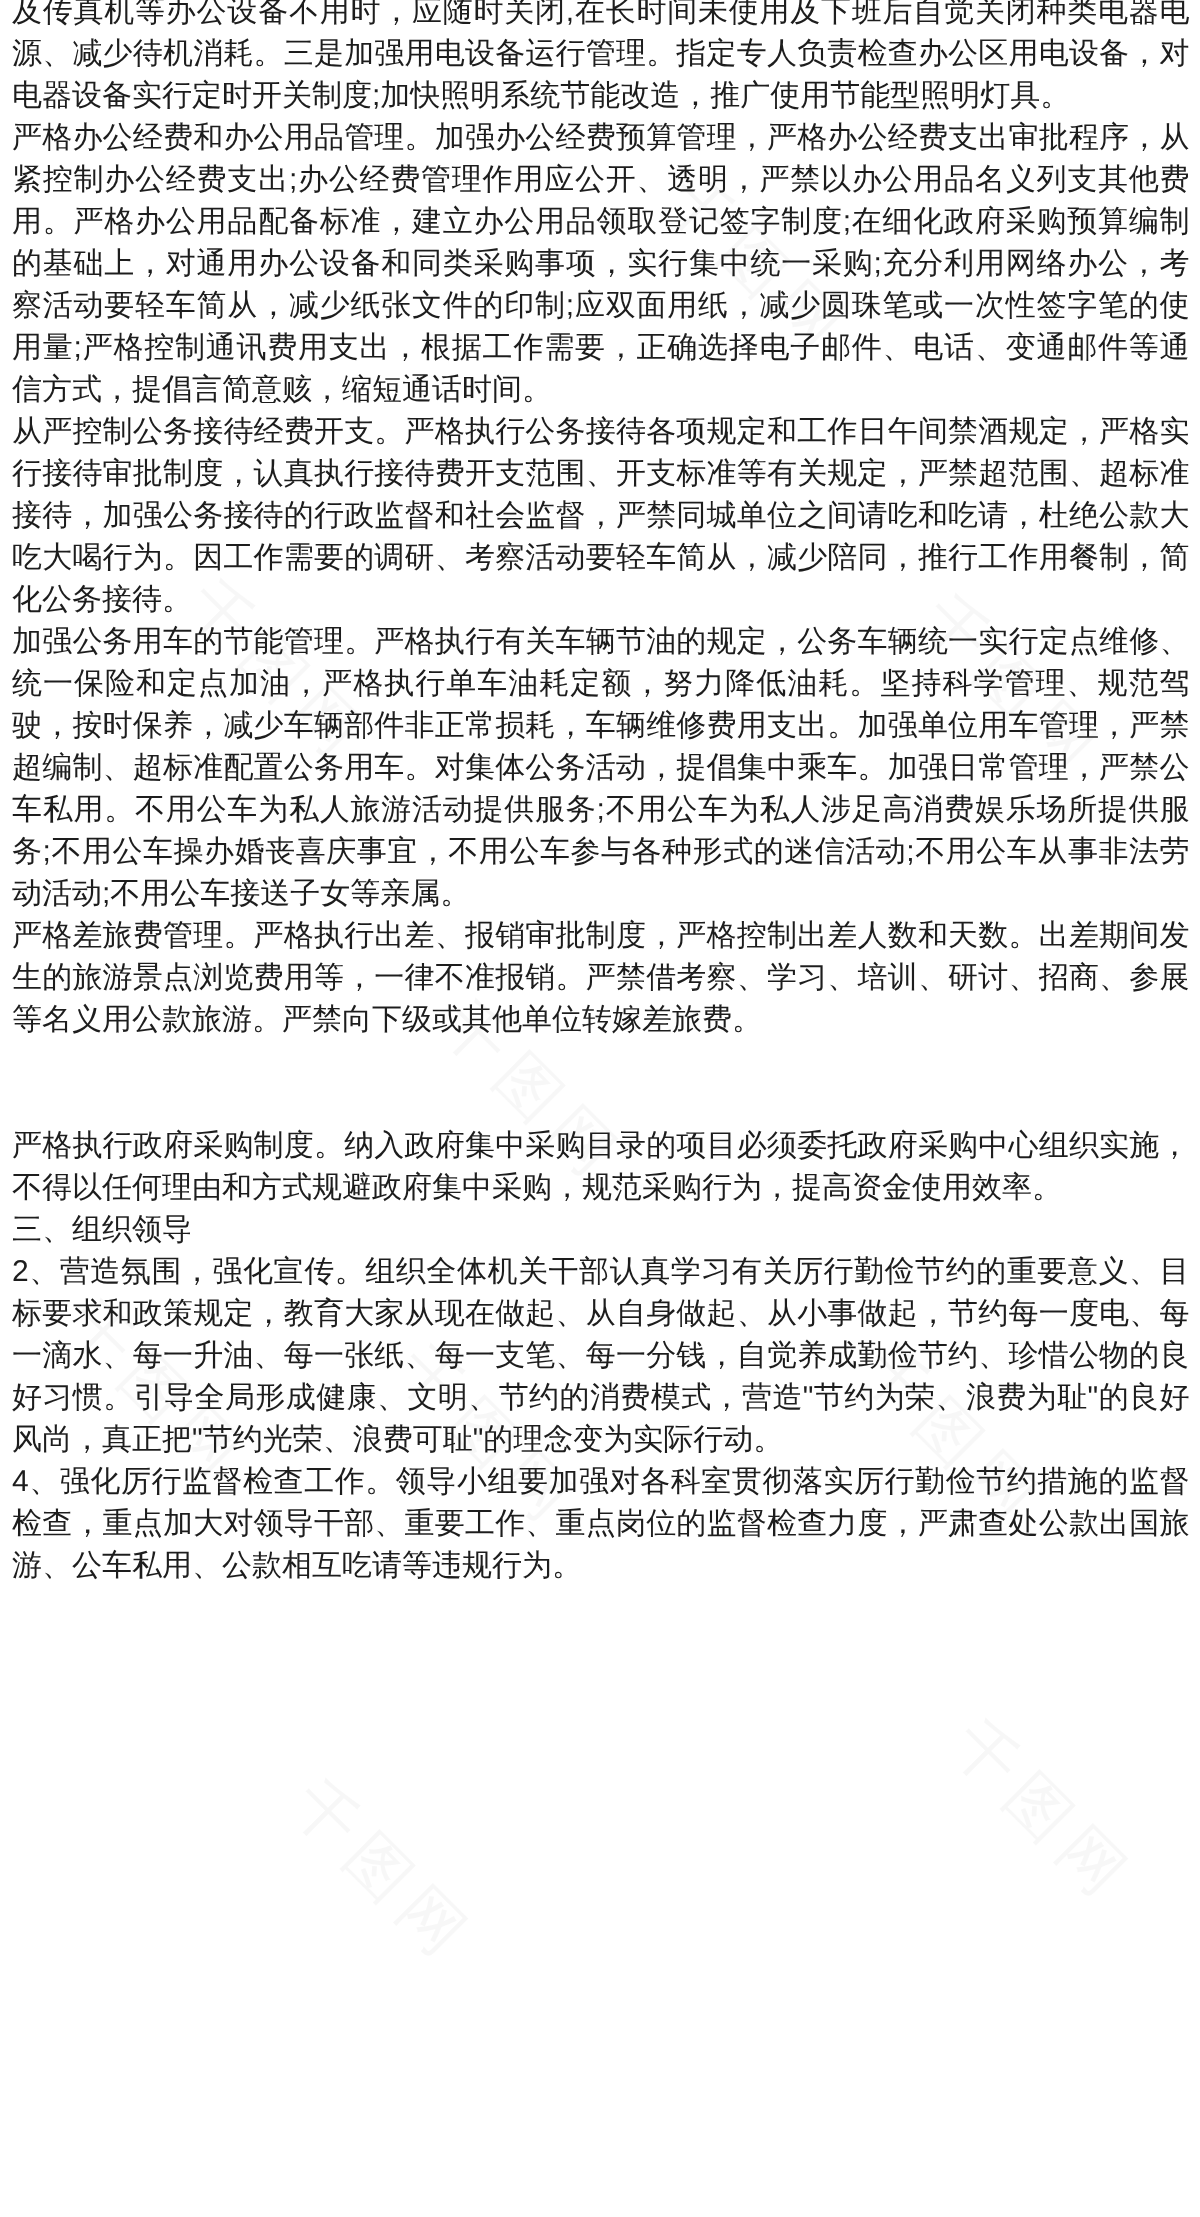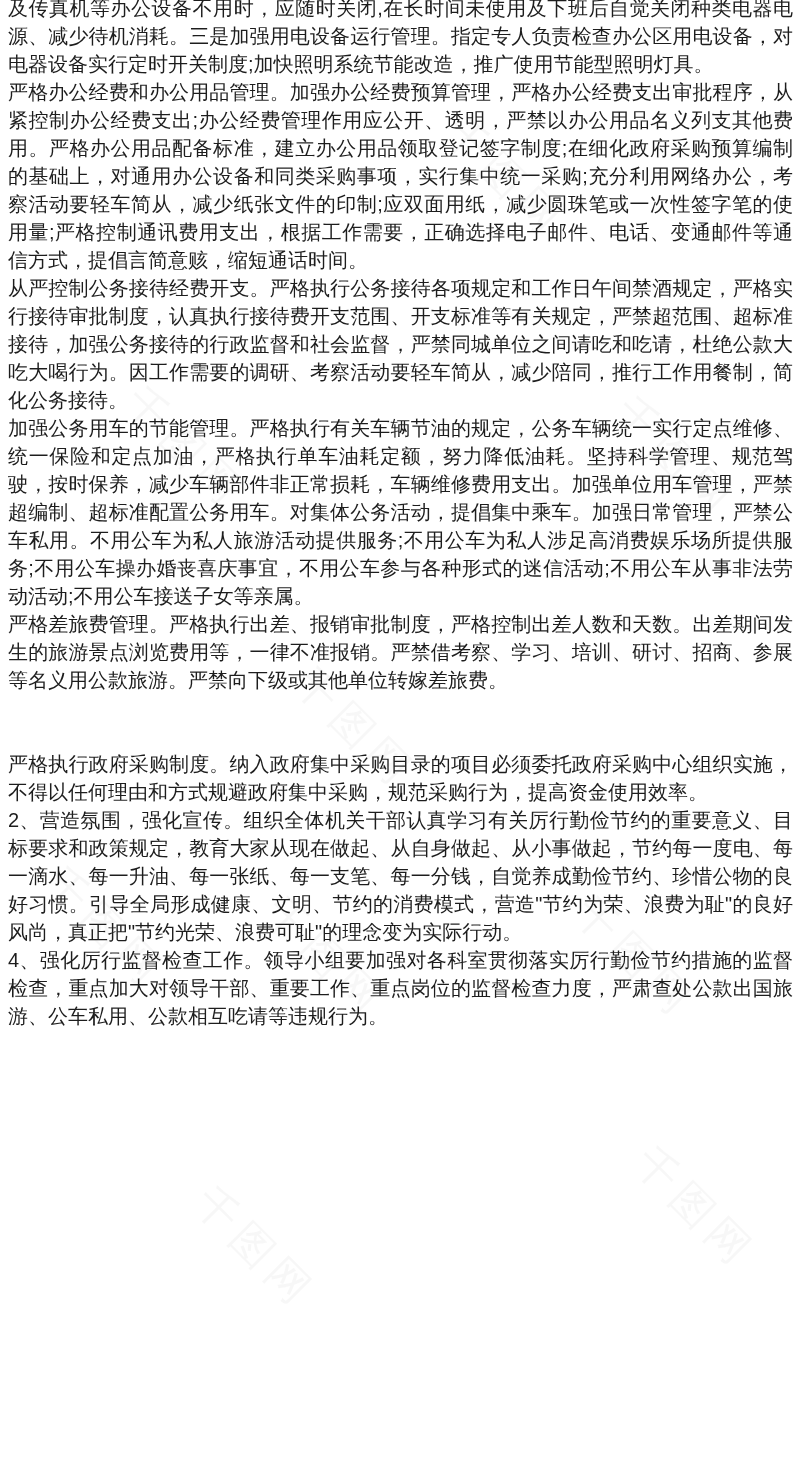--- a/index.html
+++ b/index.html
@@ -67,17 +67,18 @@
     <span style="left:620px; top:1180px;">千图网</span>
   </div>
 
   <div class="doc">
     <p>及传真机等办公设备不用时，应随时关闭,在长时间未使用及下班后自觉关闭种类电器电源、减少待机消耗。三是加强用电设备运行管理。指定专人负责检查办公区用电设备，对电器设备实行定时开关制度;加快照明系统节能改造，推广使用节能型照明灯具。</p>
     <p>严格办公经费和办公用品管理。加强办公经费预算管理，严格办公经费支出审批程序，从紧控制办公经费支出;办公经费管理作用应公开、透明，严禁以办公用品名义列支其他费用。严格办公用品配备标准，建立办公用品领取登记签字制度;在细化政府采购预算编制的基础上，对通用办公设备和同类采购事项，实行集中统一采购;充分利用网络办公，考察活动要轻车简从，减少纸张文件的印制;应双面用纸，减少圆珠笔或一次性签字笔的使用量;严格控制通讯费用支出，根据工作需要，正确选择电子邮件、电话、变通邮件等通信方式，提倡言简意赅，缩短通话时间。</p>
     <p>从严控制公务接待经费开支。严格执行公务接待各项规定和工作日午间禁酒规定，严格实行接待审批制度，认真执行接待费开支范围、开支标准等有关规定，严禁超范围、超标准接待，加强公务接待的行政监督和社会监督，严禁同城单位之间请吃和吃请，杜绝公款大吃大喝行为。因工作需要的调研、考察活动要轻车简从，减少陪同，推行工作用餐制，简化公务接待。</p>
     <p>加强公务用车的节能管理。严格执行有关车辆节油的规定，公务车辆统一实行定点维修、统一保险和定点加油，严格执行单车油耗定额，努力降低油耗。坚持科学管理、规范驾驶，按时保养，减少车辆部件非正常损耗，车辆维修费用支出。加强单位用车管理，严禁超编制、超标准配置公务用车。对集体公务活动，提倡集中乘车。加强日常管理，严禁公车私用。不用公车为私人旅游活动提供服务;不用公车为私人涉足高消费娱乐场所提供服务;不用公车操办婚丧喜庆事宜，不用公车参与各种形式的迷信活动;不用公车从事非法劳动活动;不用公车接送子女等亲属。</p>
     <p>严格差旅费管理。严格执行出差、报销审批制度，严格控制出差人数和天数。出差期间发生的旅游景点浏览费用等，一律不准报销。严禁借考察、学习、培训、研讨、招商、参展等名义用公款旅游。严禁向下级或其他单位转嫁差旅费。</p>
     <p class="gap-before">严格执行政府采购制度。纳入政府集中采购目录的项目必须委托政府采购中心组织实施，不得以任何理由和方式规避政府集中采购，规范采购行为，提高资金使用效率。</p>
+    <p>三、组织领导</p>
     <p>2、营造氛围，强化宣传。组织全体机关干部认真学习有关厉行勤俭节约的重要意义、目标要求和政策规定，教育大家从现在做起、从自身做起、从小事做起，节约每一度电、每一滴水、每一升油、每一张纸、每一支笔、每一分钱，自觉养成勤俭节约、珍惜公物的良好习惯。引导全局形成健康、文明、节约的消费模式，营造"节约为荣、浪费为耻"的良好风尚，真正把"节约光荣、浪费可耻"的理念变为实际行动。</p>
     <p>4、强化厉行监督检查工作。领导小组要加强对各科室贯彻落实厉行勤俭节约措施的监督检查，重点加大对领导干部、重要工作、重点岗位的监督检查力度，严肃查处公款出国旅游、公车私用、公款相互吃请等违规行为。</p>
   </div>
 
 </div>
 
 </body></html>

